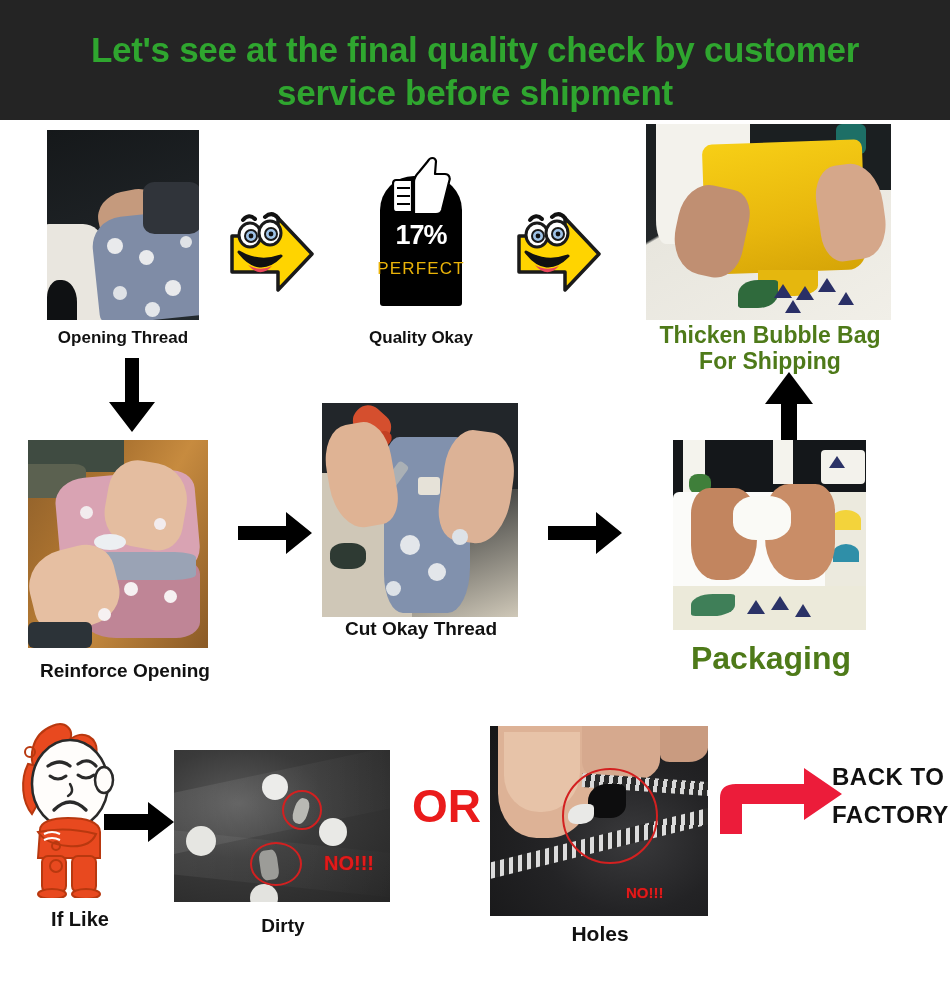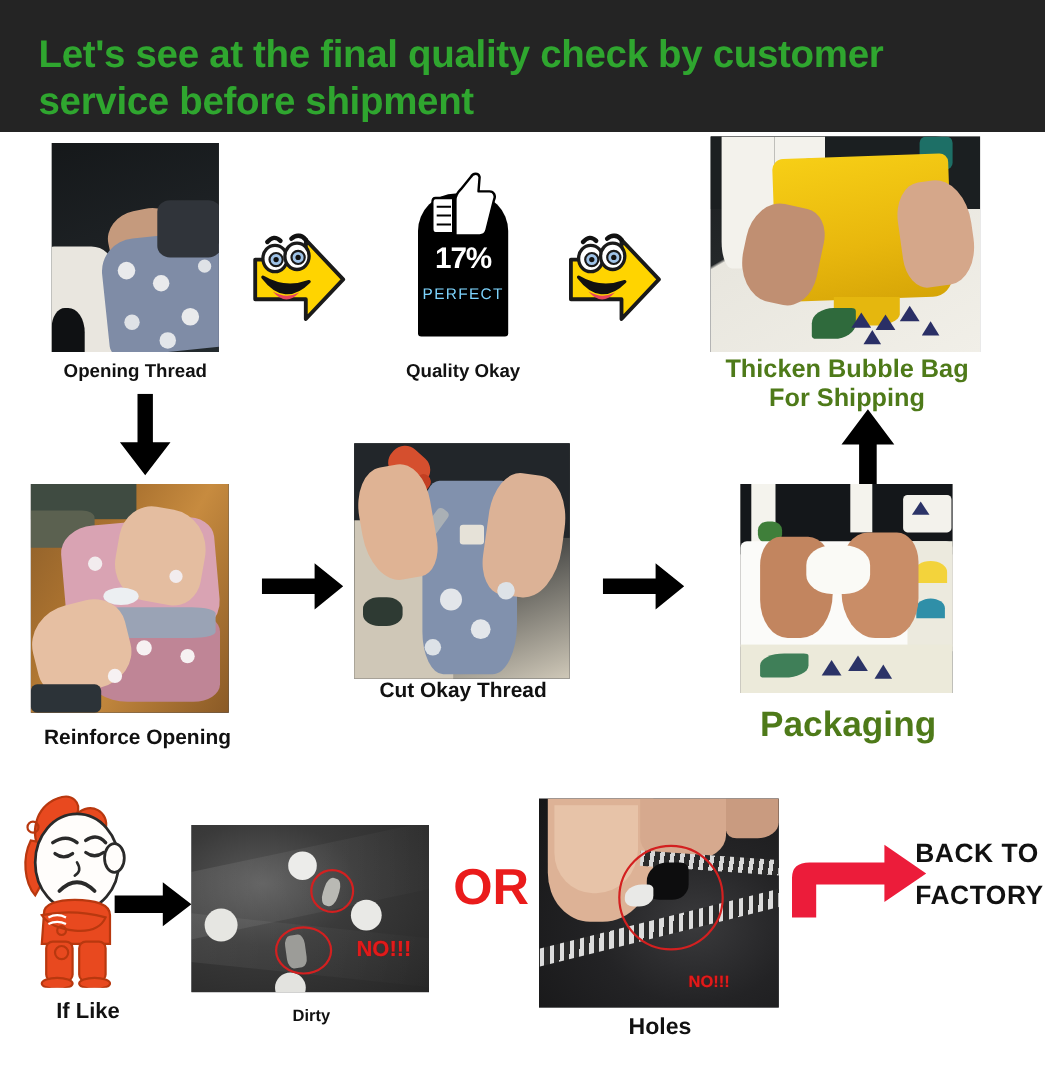--- a/index.html
+++ b/index.html
@@ -16,20 +16,21 @@
     position: absolute; left: 0; top: 0;
     width: 950px; height: 120px;
     background: #242424;
     display: flex; align-items: center; justify-content: center;
   }
   #banner-title {
     color: #2fa62f;
     font-size: 35px;
     font-weight: bold;
     line-height: 1.22;
+    text-align: center;
     letter-spacing: -0.3px;
     width: 880px;
     font-family: "Liberation Sans", sans-serif;
     margin-top: 23px;
   }
 
   
   .photo {
     position: absolute;
     overflow: hidden;
@@ -58,21 +59,21 @@
     border-radius: 34px 34px 3px 3px;
     display: flex; flex-direction: column;
     align-items: center;
   }
   #badge-perfect .pct {
     color: #fff; font-weight: bold; font-size: 27px;
     font-family: "Liberation Sans", sans-serif;
     letter-spacing: -1px;
   }
   #badge-perfect .perf {
-    color: #7dd3fc; font-size: 14px; letter-spacing: 1.2px;
+    color: #eab308; font-size: 17px; letter-spacing: 1.2px;
     font-family: "Liberation Sans", sans-serif;
   }
 
   
   #or-text {
     position: absolute;
     color: #ea1b1b; font-weight: bold; font-size: 46px;
     font-family: "Liberation Sans", sans-serif;
   }
 
@@ -325,21 +326,21 @@
   <div class="layer" style="left:88px;top:24px;width:26px;height:26px;background:#ececea;border-radius:50%;"></div>
   <div class="layer" style="left:145px;top:68px;width:28px;height:28px;background:#e9e9e6;border-radius:50%;"></div>
   <div class="layer" style="left:12px;top:76px;width:30px;height:30px;background:#e6e6e2;border-radius:50%;"></div>
   <div class="layer" style="left:76px;top:134px;width:28px;height:28px;background:#e3e3df;border-radius:50%;"></div>
   <div class="layer" style="left:120px;top:48px;width:14px;height:26px;background:#b9b9b4;border-radius:40%;transform:rotate(18deg);"></div>
   <div class="layer" style="left:86px;top:100px;width:18px;height:30px;background:#9c9c98;border-radius:30%;transform:rotate(-8deg);"></div>
   <div class="red-circle" style="left:108px;top:40px;width:40px;height:40px;"></div>
   <div class="red-circle" style="left:76px;top:92px;width:52px;height:44px;"></div>
   <div class="no-text" style="left:150px; top:102px; font-size:20px;">NO!!!</div>
 </div>
-<div class="cap" style="left:190px; top:915px; width:186px; font-size:15px;">Dirty</div>
+<div class="cap" style="left:190px; top:915px; width:186px; font-size:19px;">Dirty</div>
 
 <div id="or-text" style="left:412px; top:779px;">OR</div>
 
 <div class="photo" style="left:490px; top:726px; width:218px; height:190px;">
   <div class="layer" style="left:0;top:0;width:218px;height:190px;background:
       radial-gradient(ellipse at 65% 60%, #3a3a3c 0%, #232325 45%, #161617 100%);"></div>
   <div class="layer" style="left:8px;top:0px;width:96px;height:112px;background:#ddb296;border-radius:0 0 48% 40%;"></div>
   <div class="layer" style="left:14px;top:6px;width:76px;height:80px;background:#e7c3a8;border-radius:0 0 50% 46%;"></div>
   <div class="layer" style="left:92px;top:0px;width:78px;height:56px;background:#d6a98e;border-radius:0 0 40% 36%;"></div>
   <div class="layer" style="left:170px;top:0px;width:48px;height:36px;background:#c99b80;border-radius:0 0 40% 20%;"></div>

